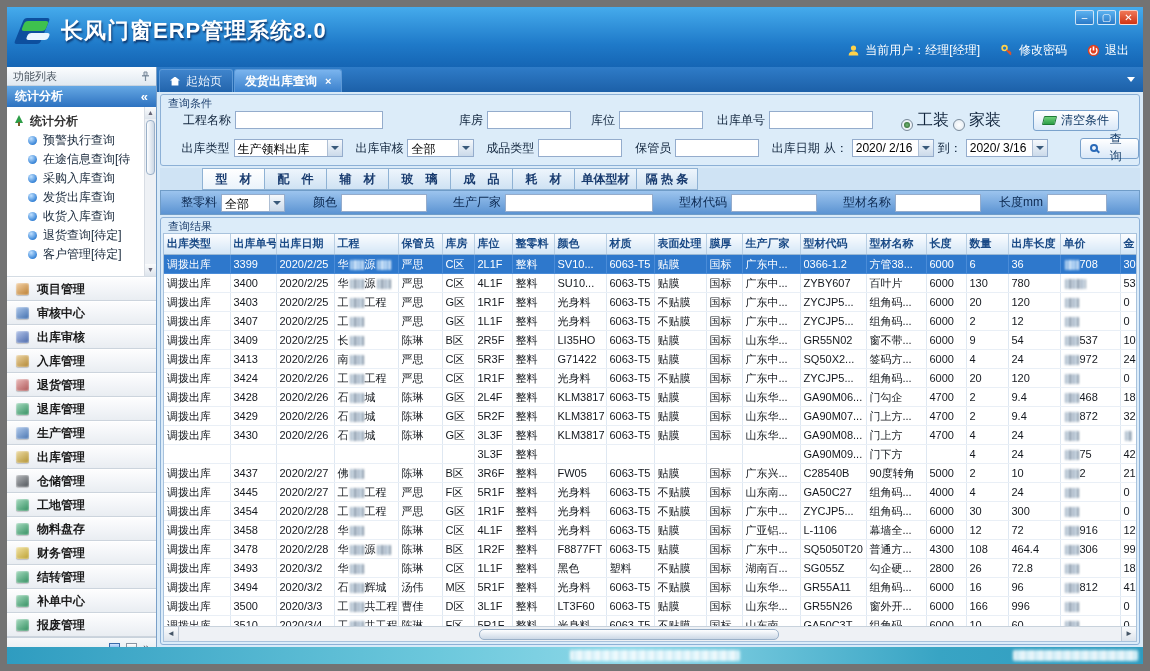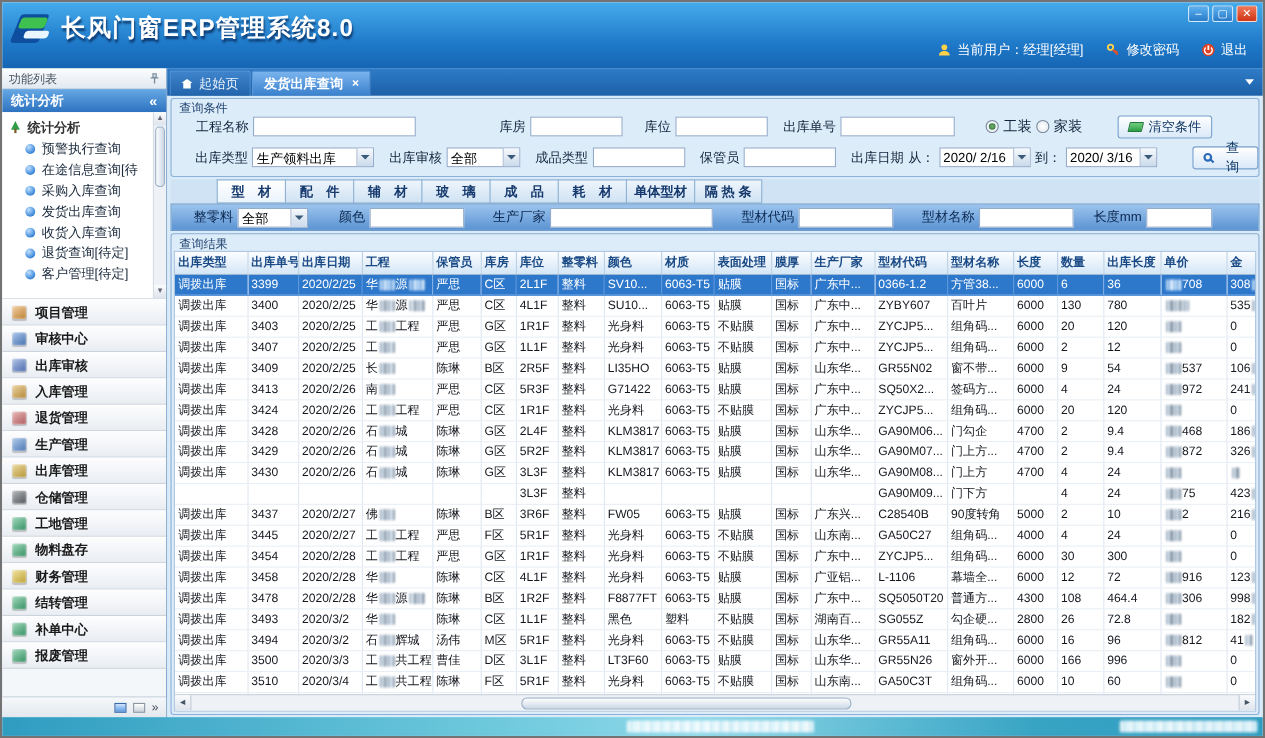--- a/index.html
+++ b/index.html
@@ -1,17 +1,17 @@
 <!DOCTYPE html>
 <html><head>
 <meta charset="utf-8">
 <style>
   * { margin:0; padding:0; box-sizing:border-box; }
   html,body { width:1150px; height:671px; font-family:"Liberation Sans","DejaVu Sans",sans-serif; cursor:default; }
-  .window { width:1150px; height:671px; border:2px solid #737373; display:flex; flex-direction:column; background:#d9eaf8; overflow:hidden; position:relative; }
+  .window { width:1150px; height:671px; border:7px solid #737373; display:flex; flex-direction:column; background:#d9eaf8; overflow:hidden; position:relative; }
 
   
   .titlebar { flex:0 0 60px; position:relative; background:linear-gradient(180deg,#45abec 0%,#1f7ac9 62%,#1565b4 100%); }
   .logo { position:absolute; left:10px; top:9px; width:36px; height:30px; }
   .logo i { position:absolute; border-radius:3px; transform:skewX(-22deg); }
   .logo .l1 { left:2px; top:2px; width:26px; height:26px; background:#0d4f9e; }
   .logo .l2 { left:6px; top:5px; width:24px; height:10px; background:#3ec14e; }
   .logo .l3 { left:10px; top:17px; width:22px; height:7px; background:#eaf6ff; }
   .app-title { position:absolute; left:54px; top:9px; font-size:22px; font-weight:bold; color:#ffffff; letter-spacing:1px; text-shadow:1px 2px 2px rgba(8,40,90,.85); }
   .win-controls { position:absolute; top:3px; right:5px; display:flex; gap:3px; }
@@ -61,21 +61,21 @@
   .group { position:relative; border:1px solid #8cb0d6; border-radius:3px; background:#dcecf9; }
   .g-title { position:absolute; top:1px; left:7px; font-size:11px; color:#1c3f6e; }
   .query { flex:0 0 72px; margin-bottom:2px; padding:14px 0 0 12px; }
   .q-row { display:flex; align-items:center; height:22px; margin-bottom:6px; gap:4px; }
   .lbl { font-size:12px; color:#10243c; text-align:right; white-space:nowrap; }
   .inp { height:18px; background:#fff; border:1px solid #94accc; font-size:12px; padding:0 3px; font-family:inherit; }
   .combo { display:inline-flex; height:18px; border:1px solid #94accc; background:#fff; }
   .combo .val { flex:1; font-size:12px; padding:1px 3px; overflow:hidden; white-space:nowrap; }
   .cbtn { width:15px; background:linear-gradient(#f6f9fc,#cbdaea); border-left:1px solid #aebfd4; display:flex; align-items:center; justify-content:center; cursor:pointer; }
   .car { width:0; height:0; border-left:4px solid transparent; border-right:4px solid transparent; border-top:4px solid #3a5a7a; }
-  .radio-wrap { display:inline-flex; align-items:center; gap:4px; font-size:13px; color:#10243c; cursor:pointer; }
+  .radio-wrap { display:inline-flex; align-items:flex-end; gap:4px; font-size:16px; color:#10243c; cursor:pointer; }
   .radio { width:12px; height:12px; border-radius:50%; border:1px solid #7a8a9a; background:radial-gradient(#ffffff,#dfe8f0); position:relative; }
   .radio.sel::after { content:''; position:absolute; left:2px; top:2px; width:6px; height:6px; border-radius:50%; background:radial-gradient(#74b874,#265a26); }
   .btn { height:21px; display:inline-flex; align-items:center; gap:5px; padding:0 9px; border:1px solid #7aa2cc; border-radius:3px; background:linear-gradient(#ffffff,#d9e8f8); font-size:12px; color:#123a66; cursor:pointer; font-family:inherit; }
   .ico-eraser { width:13px; height:9px; background:linear-gradient(#6ed07a,#2e9e48); border:1px solid #1e7a34; border-radius:1px; transform:skewX(-14deg); }
   .ico-mag { width:8px; height:8px; border:2px solid #2a6ab8; border-radius:50%; position:relative; }
   .ico-mag::after { content:''; position:absolute; width:5px; height:2px; background:#2a6ab8; transform:rotate(45deg); right:-4px; bottom:-2px; }
 
   .mat-tabs { flex:0 0 22px; display:flex; padding-left:2px; background:#cfe3f4; }
   .mtab { min-width:62px; padding:0 6px; display:flex; align-items:center; justify-content:center; font-size:12px; font-weight:bold; color:#173a6e; background:linear-gradient(#eef5fc,#cfe2f3); border:1px solid #8fb2d4; border-right:none; cursor:pointer; white-space:nowrap; }
   .mtab:last-child { border-right:1px solid #8fb2d4; }
@@ -222,20 +222,24 @@
           </div>
           <div class="menu-item">
             <span class="mi-ico" style="background-color: rgb(217, 164, 60); background-image: linear-gradient(145deg, rgba(255, 255, 255, 0.55), rgba(0, 0, 0, 0.18));"></span>
             <span>入库管理</span>
           </div>
           <div class="menu-item">
             <span class="mi-ico" style="background-color: rgb(212, 106, 106); background-image: linear-gradient(145deg, rgba(255, 255, 255, 0.55), rgba(0, 0, 0, 0.18));"></span>
             <span>退货管理</span>
           </div>
           <div class="menu-item">
+            <span class="mi-ico" style="background-color: rgb(60, 174, 116); background-image: linear-gradient(145deg, rgba(255, 255, 255, 0.55), rgba(0, 0, 0, 0.18));"></span>
+            <span>退库管理</span>
+          </div>
+          <div class="menu-item">
             <span class="mi-ico" style="background-color: rgb(90, 143, 216); background-image: linear-gradient(145deg, rgba(255, 255, 255, 0.55), rgba(0, 0, 0, 0.18));"></span>
             <span>生产管理</span>
           </div>
           <div class="menu-item">
             <span class="mi-ico" style="background-color: rgb(217, 178, 60); background-image: linear-gradient(145deg, rgba(255, 255, 255, 0.55), rgba(0, 0, 0, 0.18));"></span>
             <span>出库管理</span>
           </div>
           <div class="menu-item">
             <span class="mi-ico" style="background-color: rgb(96, 102, 109); background-image: linear-gradient(145deg, rgba(255, 255, 255, 0.55), rgba(0, 0, 0, 0.18));"></span>
             <span>仓储管理</span>

